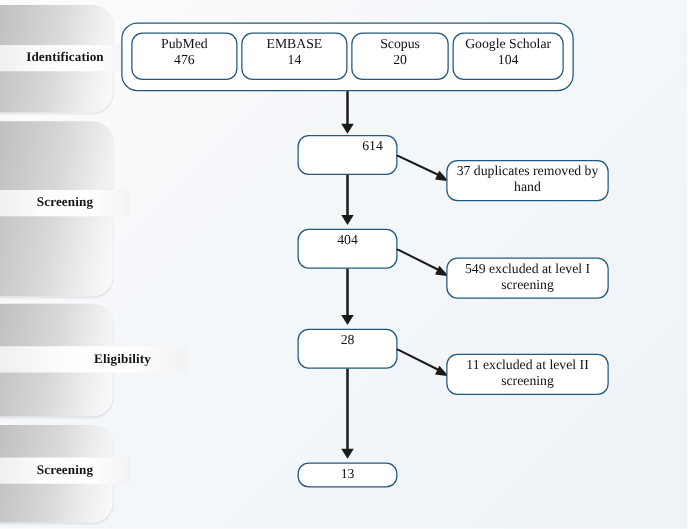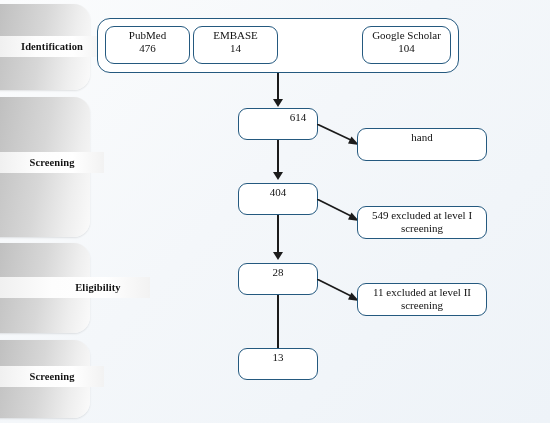--- a/index.html
+++ b/index.html
@@ -108,20 +108,26 @@
     </div>
   </div>
 
   <div class="fbox" style="left:193px; top:26px; width:85px; height:38px;">
     <div class="lines">
       <span>EMBASE</span>
       <span>14</span>
     </div>
   </div>
 
+  <div class="fbox" style="left:281px; top:26px; width:78px; height:38px;">
+    <div class="lines">
+      <span>Scopus</span>
+      <span>20</span>
+    </div>
+  </div>
 
   <div class="fbox" style="left:362px; top:26px; width:89px; height:38px;">
     <div class="lines">
       <span>Google Scholar</span>
       <span>104</span>
     </div>
   </div>
 
   <div class="vline" style="left:277px; top:73px; height:27px;"></div>
   <div class="arrowhead-down" style="left:273px; top:99px;"></div>
@@ -134,20 +140,21 @@
 
   <div class="diag-arrow" style="left:317px; top:124px; width:45px; height:24px;">
     <svg width="45" height="24" viewBox="0 0 45 24">
       <line x1="0" y1="0" x2="36" y2="17" stroke="#1b1b1b" stroke-width="1.6"></line>
       <polygon points="42,21 31,19.5 34.5,12.5" fill="#1b1b1b"></polygon>
     </svg>
   </div>
 
   <div class="fbox" style="left:357px; top:128px; width:130px; height:33px;">
     <div class="lines">
+      <span>37 duplicates removed by</span>
       <span>hand</span>
     </div>
   </div>
 
   <div class="vline" style="left:277px; top:140px; height:33px;"></div>
   <div class="arrowhead-down" style="left:273px; top:172px;"></div>
 
   <div class="fbox" style="left:238px; top:183px; width:80px; height:32px;">
     <div class="lines">
       <span>404</span>
@@ -187,19 +194,19 @@
   <div class="fbox" style="left:357px; top:283px; width:130px; height:33px;">
     <div class="lines">
       <span>11 excluded at level II</span>
       <span>screening</span>
     </div>
   </div>
 
   <div class="vline" style="left:277px; top:295px; height:65px;"></div>
   <div class="arrowhead-down" style="left:273px; top:359px;"></div>
 
-  <div class="fbox" style="left:238px; top:348px; width:80px; height:32px;">
+  <div class="fbox" style="left:238px; top:370px; width:80px; height:20px;">
     <div class="lines">
       <span>13</span>
     </div>
   </div>
 
 </div>
 
 </body></html>

